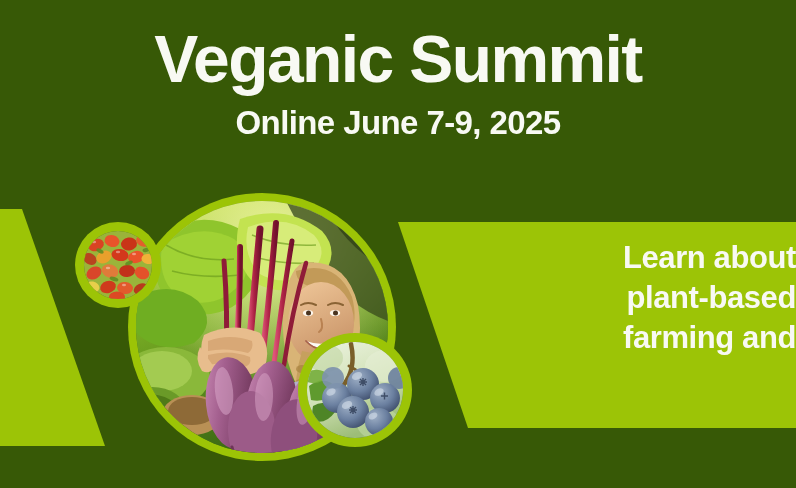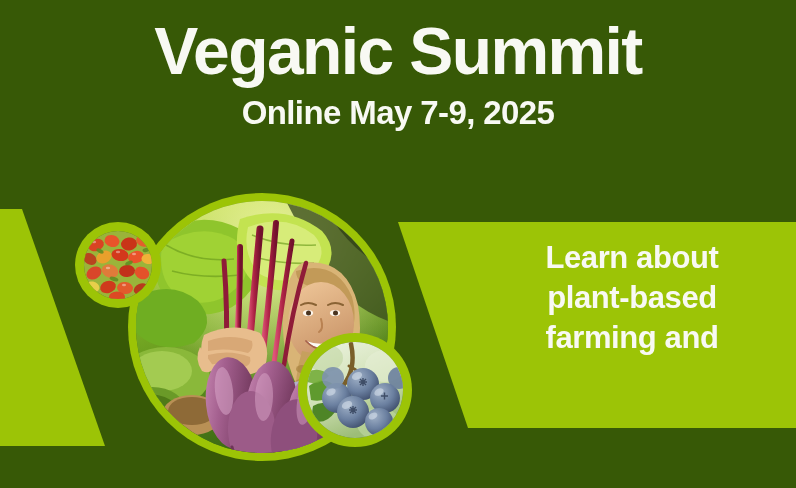--- a/index.html
+++ b/index.html
@@ -25,21 +25,21 @@
   
   #heading-block {
     position: absolute;
     left: 0;
     top: 14px;
     width: 796px;
     text-align: center;
     z-index: 30;
   }
   #event-title {
-    margin: 0;
+    margin: 8px;
     font-size: 66px;
     line-height: 74px;
     font-weight: 700;
     letter-spacing: -1.6px;
     color: #f8f9f3;
     white-space: nowrap;
   }
   #event-dates {
     margin: 6px 0 0 0;
     font-size: 33px;
@@ -49,21 +49,21 @@
     color: #f8f9f3;
     white-space: nowrap;
   }
 
   
   #promo-text {
     position: absolute;
     left: 468px;
     top: 238px;
     width: 328px;
-    text-align: center;
+    text-align: right;
     z-index: 30;
   }
   .promo-line {
     display: block;
     font-size: 31px;
     line-height: 40px;
     font-weight: 700;
     letter-spacing: -0.4px;
     color: #f8f9f3;
     white-space: nowrap;
@@ -328,21 +328,21 @@
         <ellipse cx="50" cy="34" rx="5.4" ry="3.6" transform="rotate(-26 50 34)"></ellipse>
         <ellipse cx="72" cy="50" rx="5" ry="3.4" transform="rotate(-30 72 50)"></ellipse>
         <ellipse cx="40" cy="63" rx="5.4" ry="3.6" transform="rotate(-24 40 63)"></ellipse>
         <ellipse cx="66" cy="74" rx="4.6" ry="3" transform="rotate(-28 66 74)"></ellipse>
       </g>
     </svg>
   </div>
 
   <div id="heading-block">
     <div id="event-title">Veganic Summit</div>
-    <div id="event-dates">Online May 7-9, 2025</div>
+    <div id="event-dates">Online June 7-9, 2025</div>
   </div>
 
   <div id="promo-text">
     <span class="promo-line">Learn about</span>
     <span class="promo-line">plant-based</span>
     <span class="promo-line">farming and</span>
   </div>
 
 </div>
 

